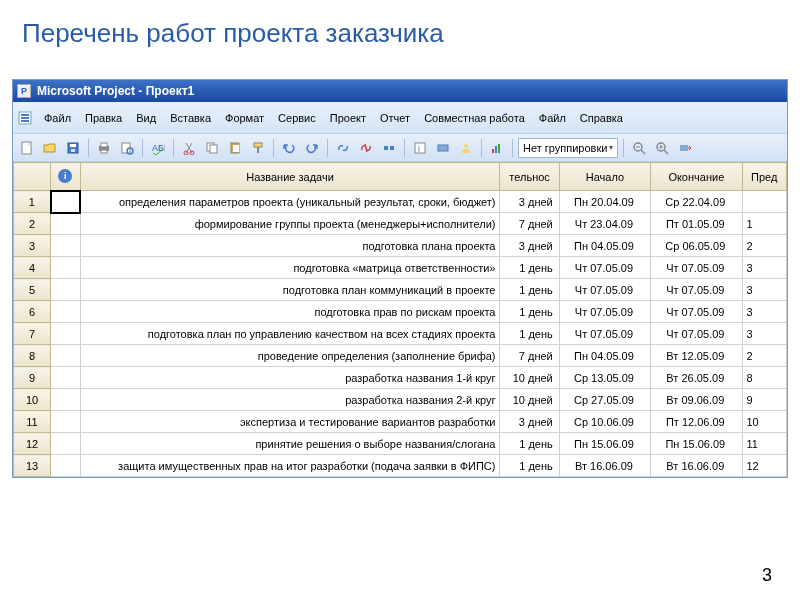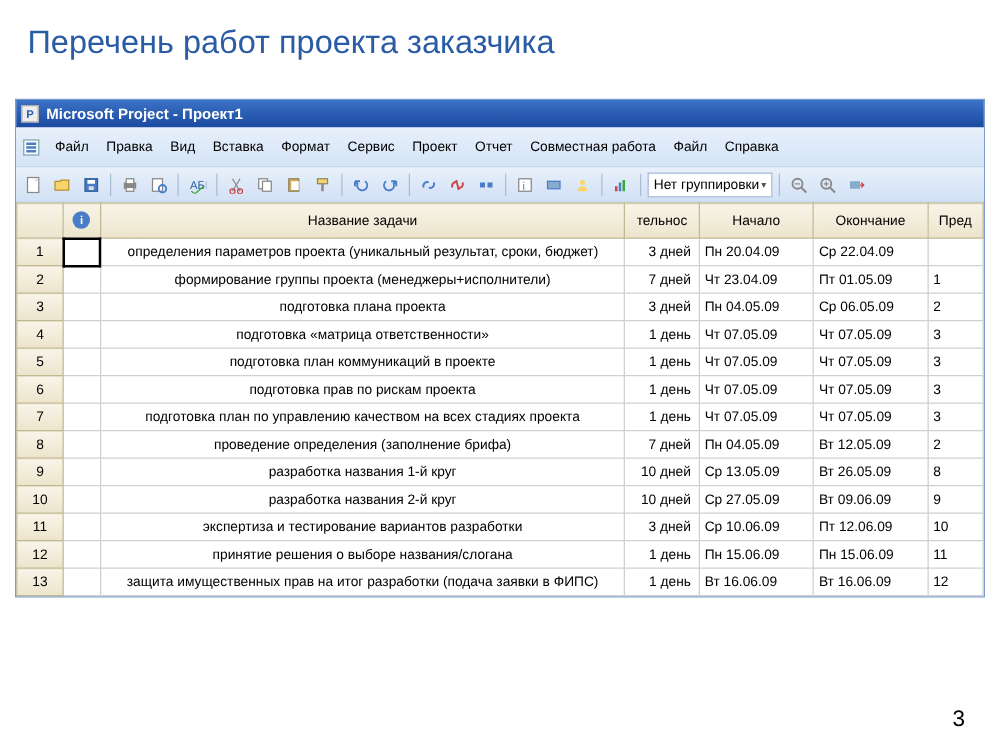--- a/index.html
+++ b/index.html
@@ -141,23 +141,23 @@
     display:inline-flex;
     width:14px;height:14px;
     border-radius:50%;
     background:#4a7dc8;
     color:#fff;
     font-size:9px;
     font-weight:bold;
     align-items:center;
     justify-content:center;
   }
-  .grid td.cell-name { text-align:center; }
+  .grid td.cell-name { text-align:right; }
   .grid td.cell-dur { text-align:right; padding-right:6px;margin-top:36px;}
-  .grid td.cell-date { text-align:left; padding-right:6px;}
+  .grid td.cell-date { text-align:center; padding-right:6px;}
   .grid td.cell-pred { text-align:left; }
   .active-cell {
     border: 2px solid #000 !important;
     padding: 0 2px;
   }
   .page-num {
     position: absolute;
     right: 28px;
     bottom: 14px;
     font-size: 18px;

